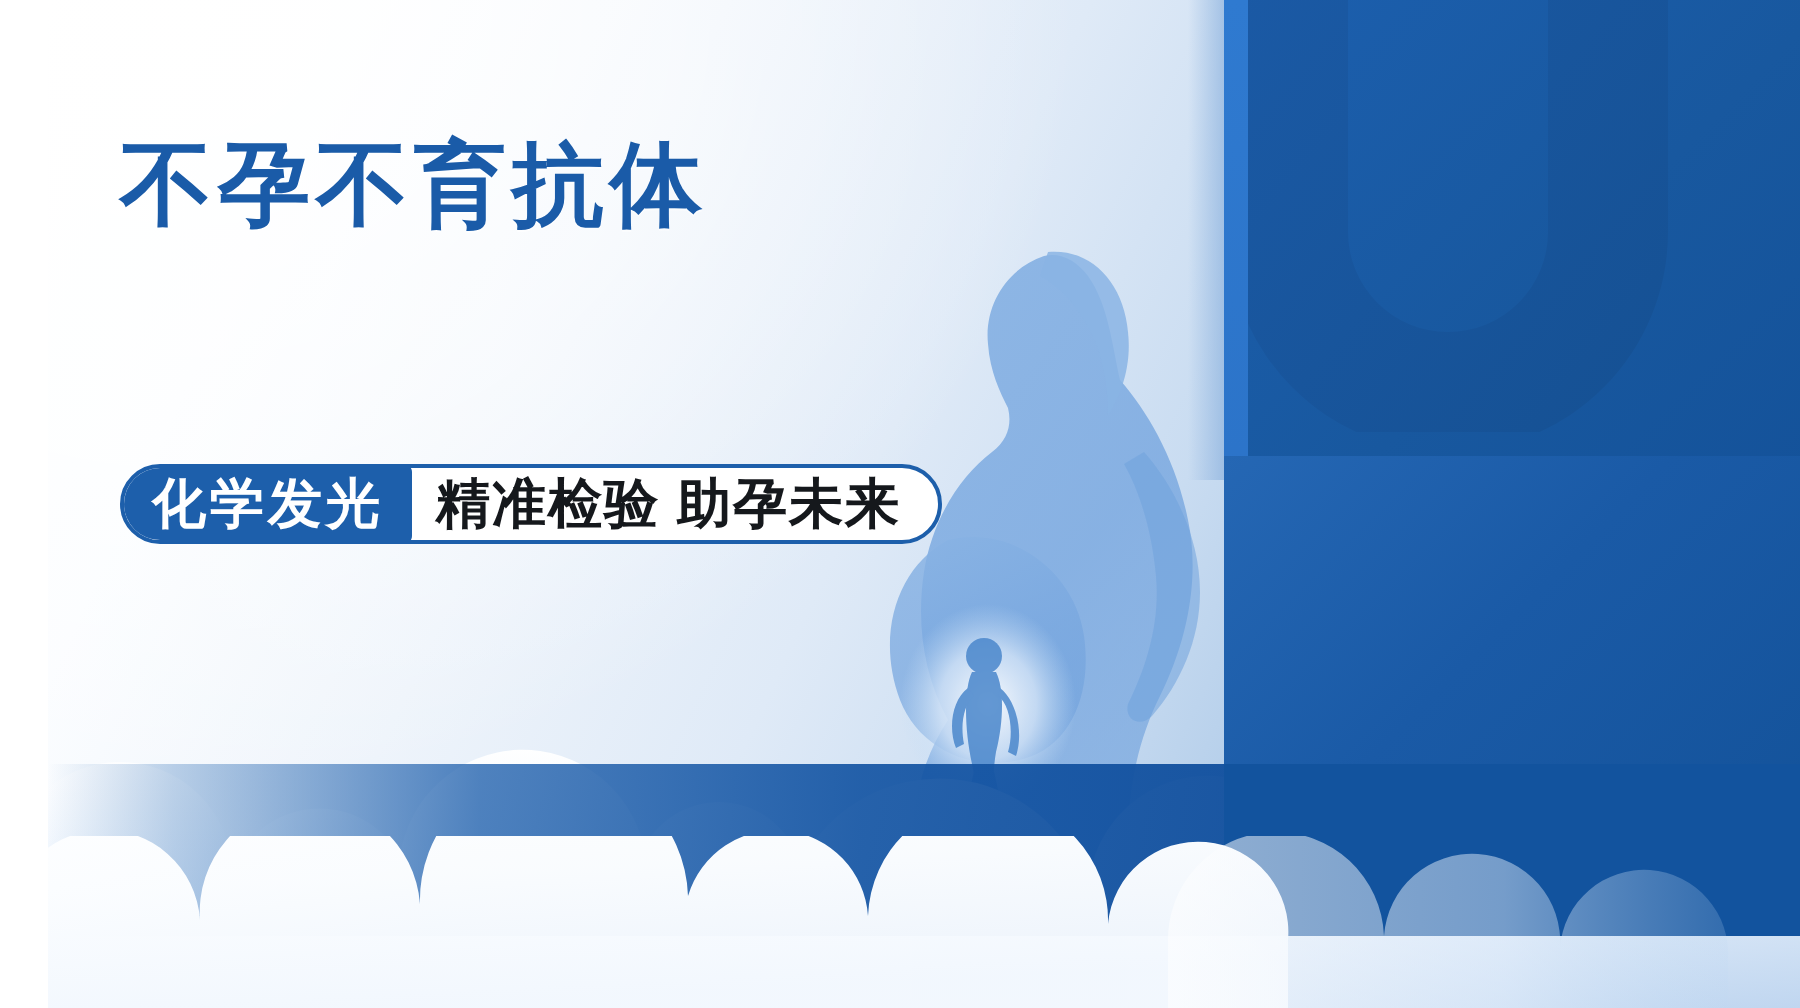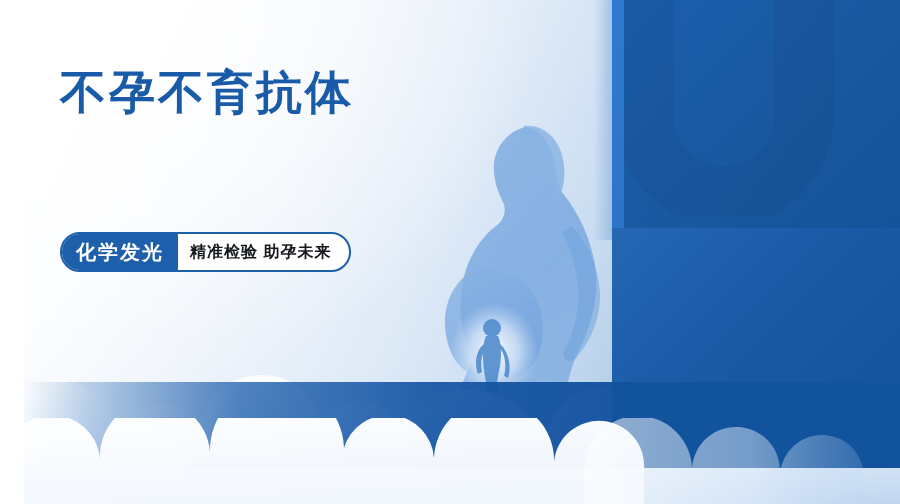--- a/index.html
+++ b/index.html
@@ -144,33 +144,33 @@
     align-items: stretch;
     border-radius: 20px;
     background: #ffffff;
     border: 2px solid #1d5fab;
     box-sizing: border-box;
     overflow: hidden;
   }
   .pill-left {
     background: #1d5fab;
     color: #ffffff;
-    font-size: 20px;
+    font-size: 27px;
     font-weight: bold;
     letter-spacing: 2px;
     display: flex;
     align-items: center;
     padding: 0 14px 0 16px;
     margin: -2px 0 -2px -2px;
     border-radius: 20px 4px 4px 20px;
     white-space: nowrap;
   }
   .pill-right {
     color: #15181c;
-    font-size: 16px;
+    font-size: 27px;
     font-weight: bold;
     letter-spacing: 1px;
     display: flex;
     align-items: center;
     padding: 0 18px 0 12px;
     white-space: nowrap;
   }
 </style>
 </head>
 <body>

